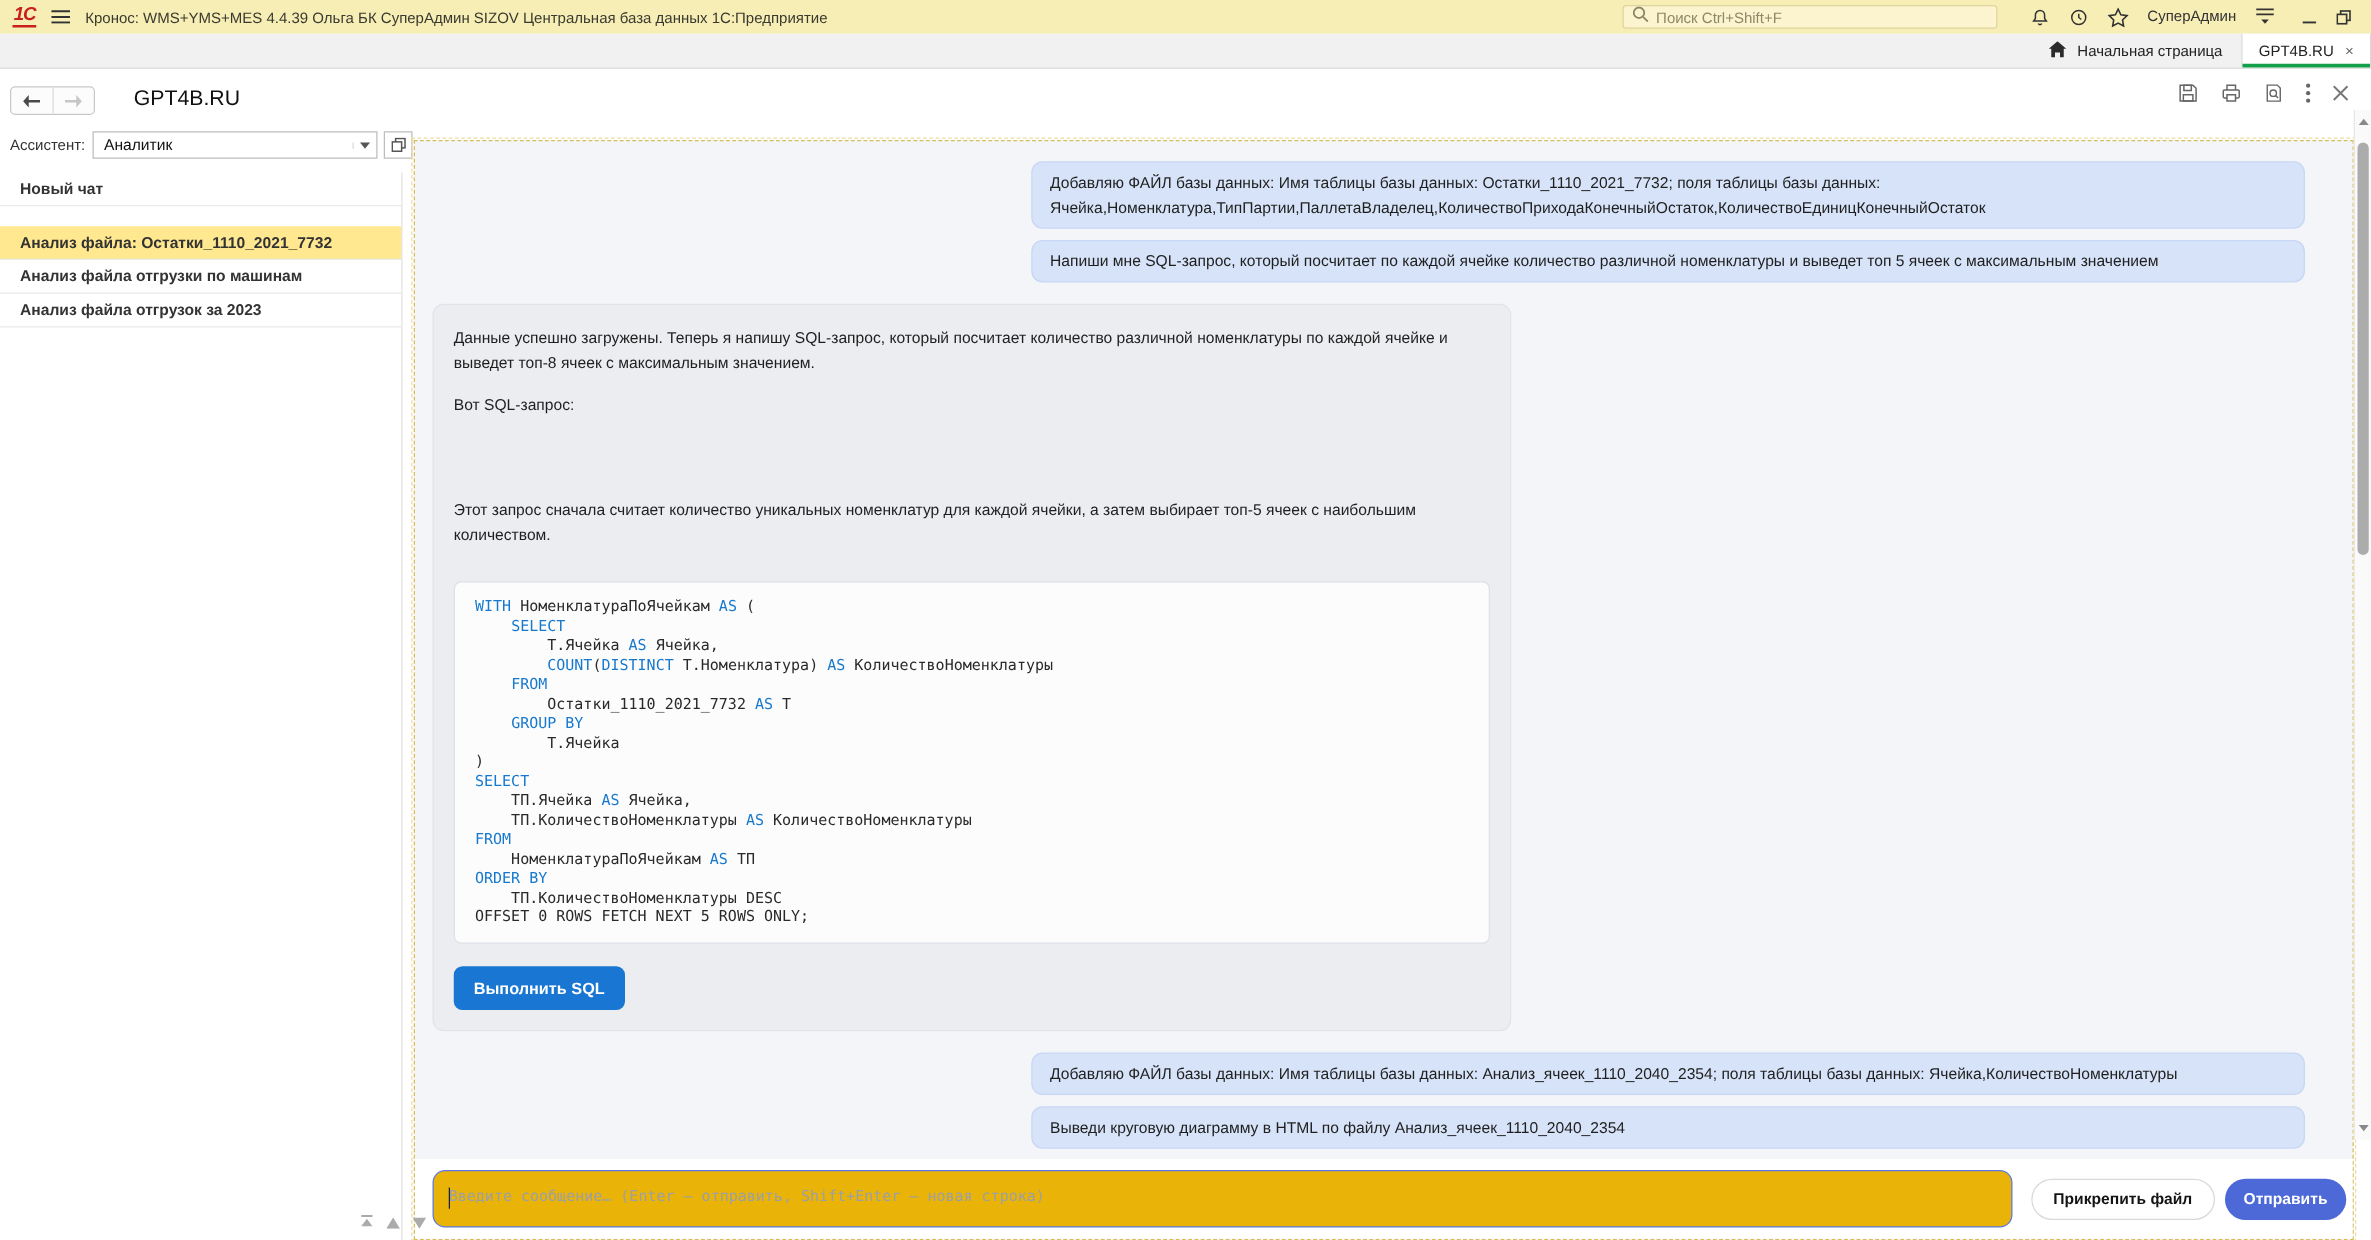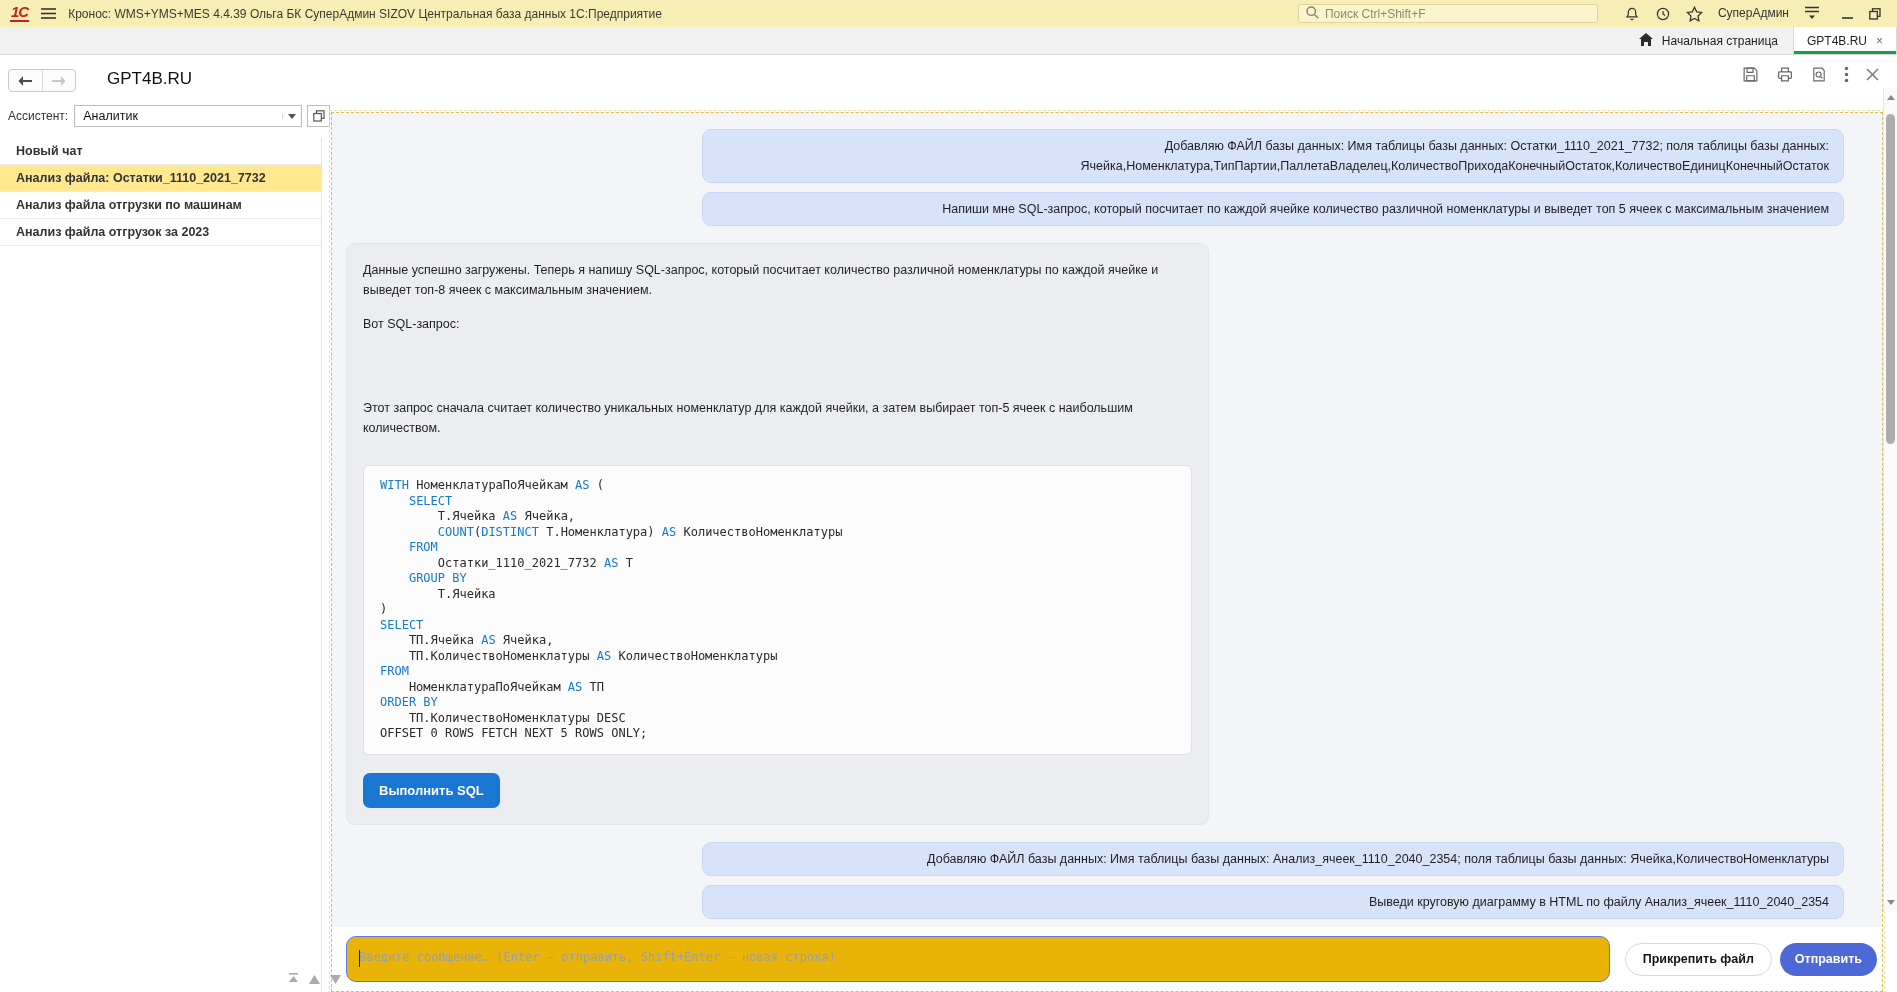--- a/index.html
+++ b/index.html
@@ -50,30 +50,30 @@
   .combo-value{flex:1;display:flex;align-items:center;padding:0 8px;font-size:12.5px;color:#111;}
   .combo-btn{width:19px;border-left:1px solid #D8D8D8;display:flex;align-items:center;justify-content:center;}
   .caret-down{width:0;height:0;border-left:4px solid transparent;border-right:4px solid transparent;border-top:5px solid #555;}
   .open-btn{width:23px;height:22px;border:1px solid #BDBDBD;background:#fff;margin-left:5px;
     display:flex;align-items:center;justify-content:center;}
 
   
   .sidebar{position:absolute;top:138px;left:0;width:322px;bottom:0;border-right:1px solid #E2E2E2;background:#fff;}
   .side-item{height:27px;display:flex;align-items:center;padding:0 16px;font-size:12.5px;color:#333;
     border-bottom:1px solid #EAEAEA;white-space:nowrap;overflow:hidden;font-weight:bold;}
-  .side-item.selected{background:var(--sel-yellow);}
+  .side-item.selected{background:var(--sel-yellow);margin-top:16px;}
   .list-nav{position:absolute;left:288px;bottom:4px;display:flex;gap:10px;align-items:center;z-index:5;}
 
   
   .chat-field{position:absolute;top:112px;left:331px;width:1552px;bottom:0;
     border:1px dashed #D8BE55;outline:1px dashed #EBDE9E;outline-offset:1px;
     background:#F4F5F8;display:flex;flex-direction:column;}
   .messages{flex:1;overflow:hidden;padding:16px 38px 0 14px;display:flex;flex-direction:column;gap:9px;}
   .bubble{border-radius:9px;font-size:12.5px;line-height:20px;color:#1F1F1F;}
-  .bubble.user{align-self:flex-end;width:1142px;background:#D6E3F8;border:1px solid #C8D7F3;padding:6px 14px;text-align:right;}
+  .bubble.user{align-self:flex-end;width:1019px;background:#D6E3F8;border:1px solid #C8D7F3;padding:6px 14px;}
   .bubble.assistant{align-self:flex-start;width:863px;background:#EBEDF1;border:1px solid #E1E4E9;
     padding:16px;margin:8px 0;}
   .assistant .lead{margin-top:14px;}
   .assistant .explain{margin-top:64px;}
   .codeblock{width:100%;background:#FCFCFD;border:1px solid #DDE0E5;border-radius:6px;margin-top:27px;
     padding:12px 16px;font-family:"DejaVu Sans Mono",monospace;font-size:12px;line-height:15.5px;
     white-space:pre;color:#2A2A2A;overflow:hidden;}
   .kw{color:var(--kw);}
   .exec-btn{display:inline-block;margin-top:18px;background:var(--accent);color:#fff;border:none;
     border-radius:7px;padding:10px 16px;font-size:13px;font-weight:bold;font-family:"Liberation Sans",sans-serif;}

